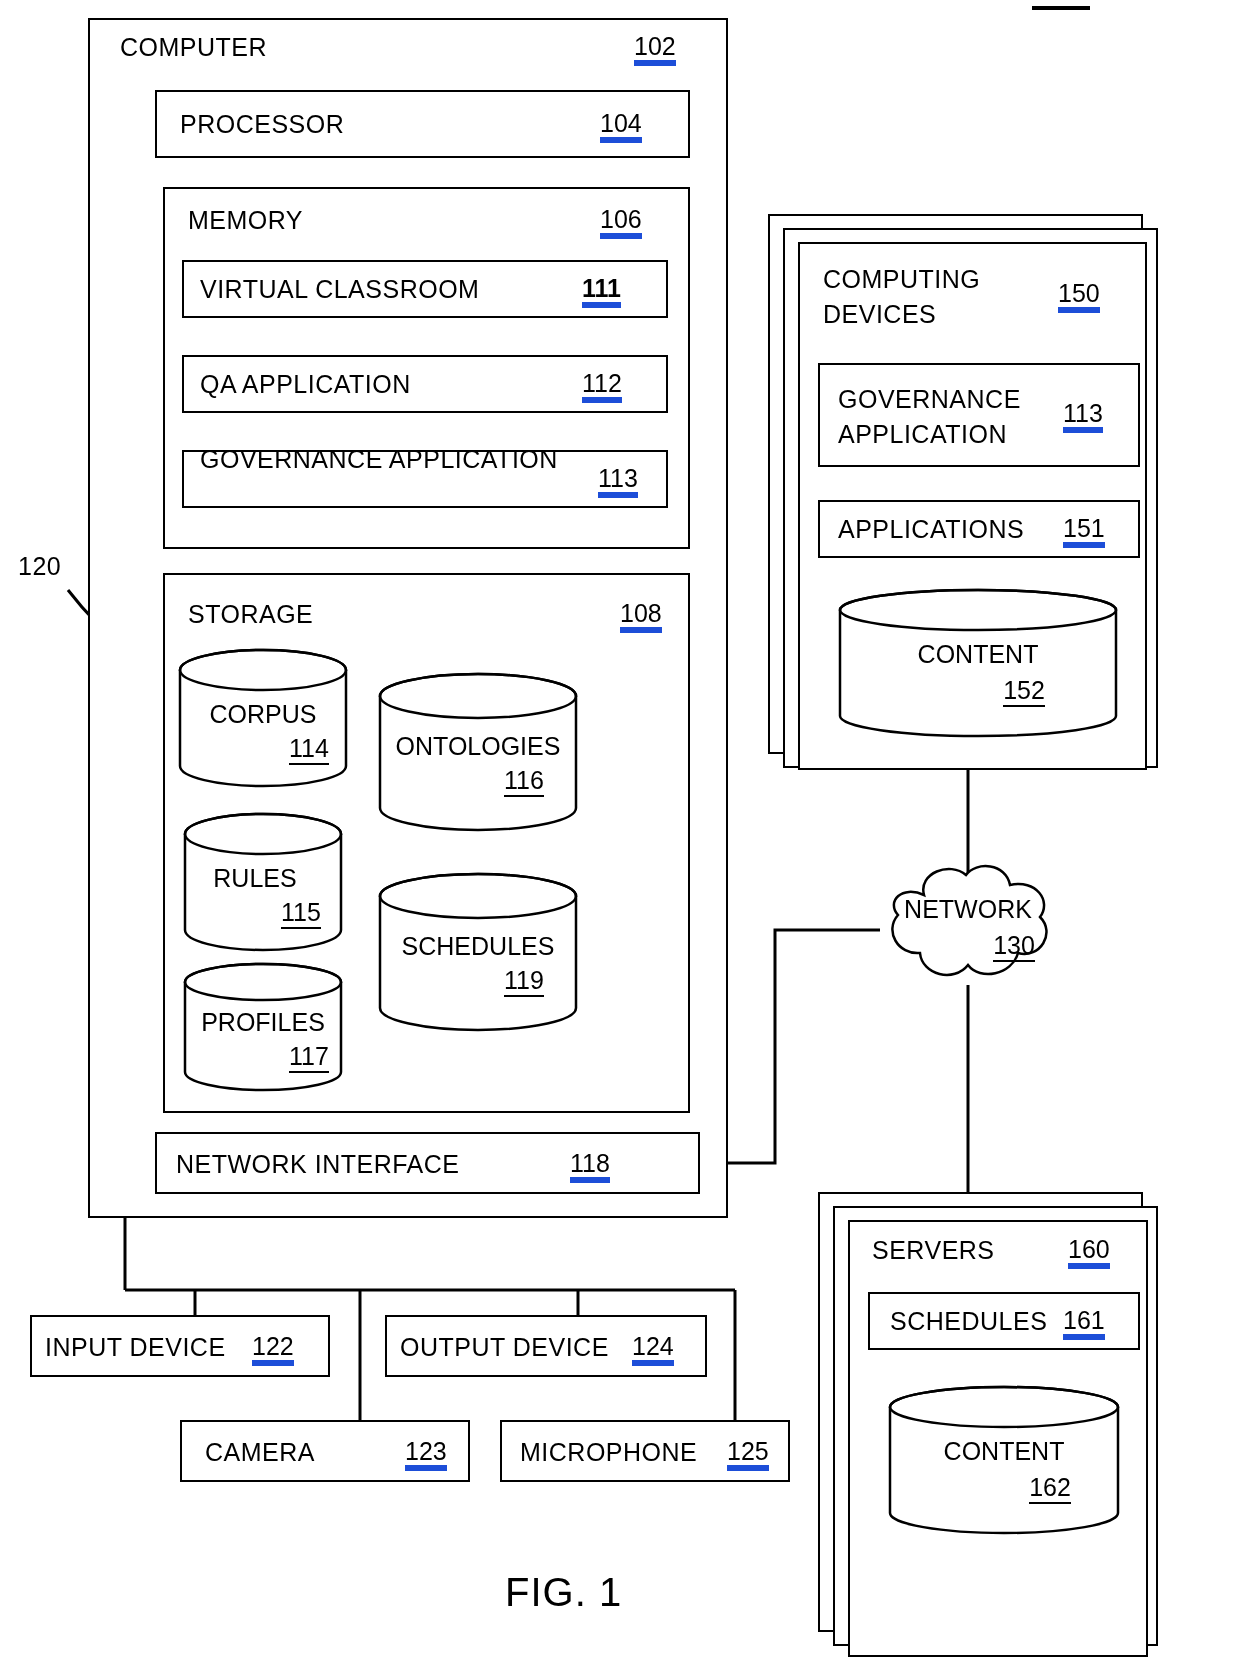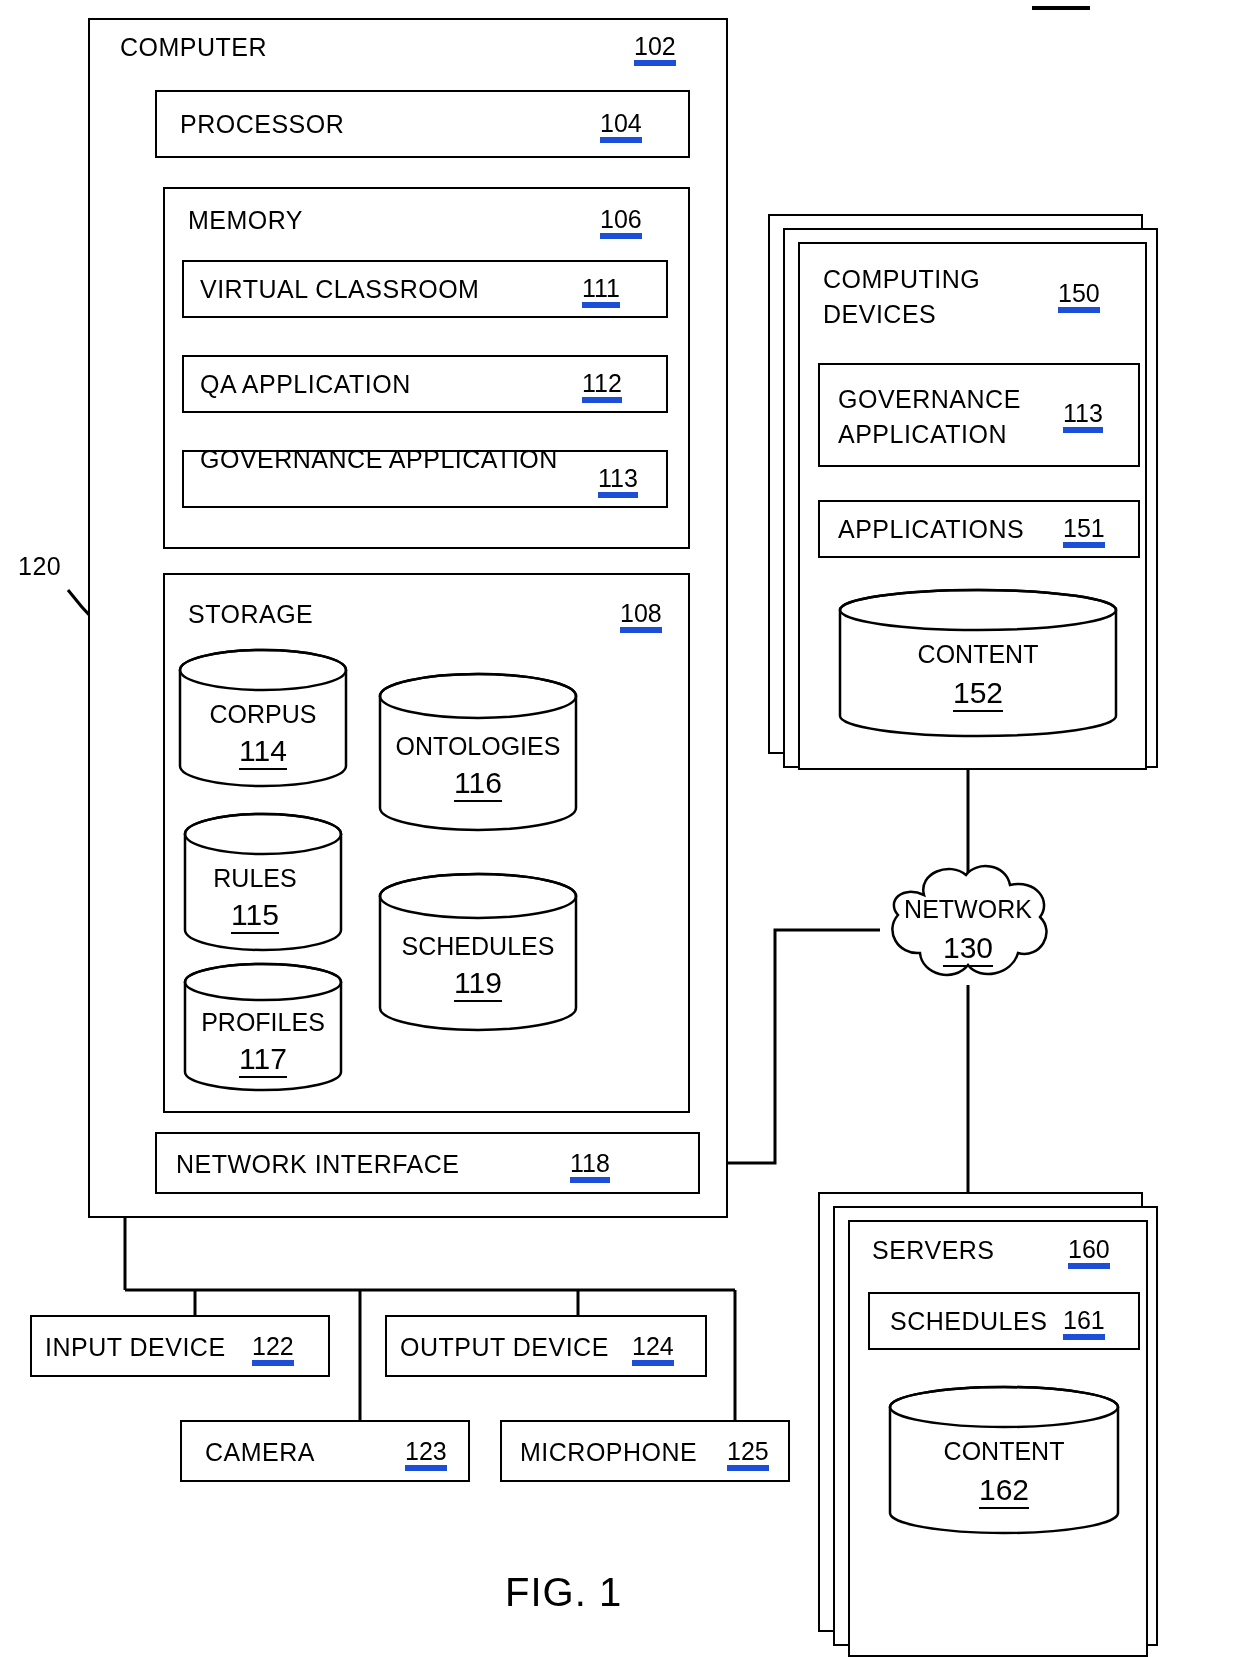--- a/index.html
+++ b/index.html
@@ -55,21 +55,22 @@
     position: absolute;
     width: 100%;
     text-align: center;
     font-size: 25px;
     white-space: nowrap;
   }
   .cylref {
     position: absolute;
     width: 100%;
     text-align: center;
-    font-size: 30px;
+    font-size: 25px;
+    padding-left: 46px;
   }
   .cylref span {
     border-bottom: 2px solid #000;
     padding-bottom: 1px;
   }
   .figcaption {
     position: absolute;
     font-size: 40px;
     letter-spacing: 1px;
   }
@@ -125,21 +126,21 @@
   <div class="box" style="left:155px; top:90px; width:535px; height:68px;"></div>
   <div class="label" style="left:180px; top:110px;">PROCESSOR</div>
   <div class="ref" style="left:600px; top:110px;">104</div>
 
   <div class="box" style="left:163px; top:187px; width:527px; height:362px;"></div>
   <div class="label" style="left:188px; top:206px;">MEMORY</div>
   <div class="ref" style="left:600px; top:206px;">106</div>
 
   <div class="box" style="left:182px; top:260px; width:486px; height:58px;"></div>
   <div class="label" style="left:200px; top:275px;">VIRTUAL CLASSROOM</div>
-  <div class="ref" style="left:582px; top:275px;">111</div>
+  <div class="ref" style="left:582px; top:275px;font-weight:bold;">111</div>
 
   <div class="box" style="left:182px; top:355px; width:486px; height:58px;"></div>
   <div class="label" style="left:200px; top:370px;">QA  APPLICATION</div>
   <div class="ref" style="left:582px; top:370px;">112</div>
 
   <div class="box" style="left:182px; top:450px; width:486px; height:58px;"></div>
   <div class="label" style="left:200px; top:445px;">GOVERNANCE  APPLICATION</div>
   <div class="ref" style="left:598px; top:465px;">113</div>
 
   <div class="box" style="left:163px; top:573px; width:527px; height:540px;"></div>

